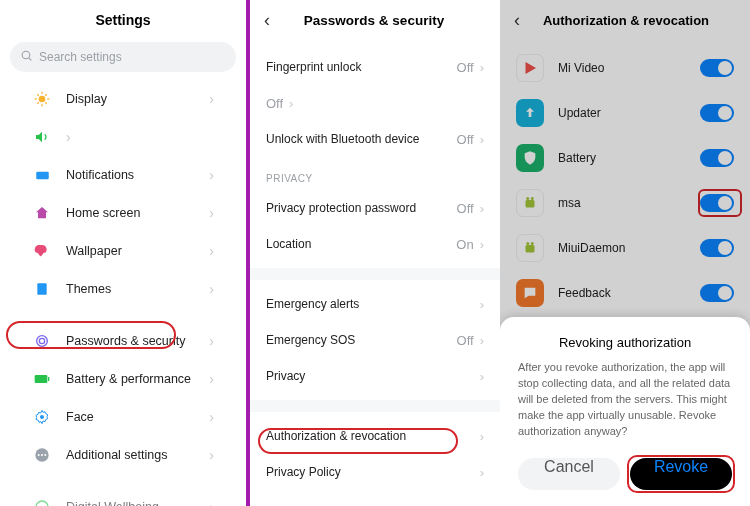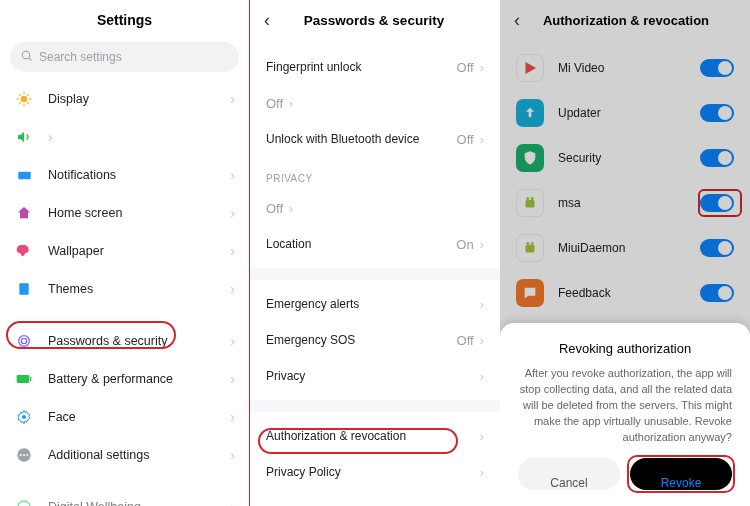--- a/index.html
+++ b/index.html
@@ -1,26 +1,26 @@
 <!DOCTYPE html>
 <html><head>
 <meta charset="utf-8">
 <style>
   * { box-sizing: border-box; margin: 0; padding: 0; }
   body { font-family: -apple-system, Helvetica, Arial, sans-serif; background: #fff; width: 750px; height: 506px; overflow: hidden; display: flex; }
   .panel { height: 506px; background: #fff; overflow: hidden; position: relative; }
-  .p1 { width: 250px; border-right: 1px solid #a21caf; }
+  .p1 { width: 250px; border-right: 4px solid #a21caf; }
   .p2 { width: 250px; border-right: 0px solid #eee; }
   .p3 { width: 250px; }
 
   
   .title { text-align: center; font-weight: 600; font-size: 14px; padding: 12px 0 10px; }
   .search { margin: 4px 10px 8px; background: #f1f2f4; border-radius: 18px; height: 30px; display: flex; align-items: center; padding: 0 10px; color: #9b9fa5; font-size: 12px; }
   .search svg { margin-right: 6px; }
-  .row { display: flex; align-items: center; padding: 0 14px; height: 38px; font-size: 12.5px; color: #222; }
+  .row { display: flex; align-items: center; padding: 0 32px; height: 38px; font-size: 12.5px; color: #222; }
   .row .icon { width: 20px; height: 20px; margin-right: 14px; display: flex; align-items: center; justify-content: center; }
   .row .label { flex: 1; }
   .row .chev { color: #c6c9cd; font-size: 14px; }
   .section-gap { height: 14px; }
   .circle-red { position: absolute; border: 2px solid #d4252b; border-radius: 18px; pointer-events: none; }
 
   
   .header2 { display: flex; align-items: center; padding: 10px 14px 8px; }
   .back { font-size: 18px; color: #333; margin-right: 10px; }
   .h2title { font-weight: 600; font-size: 13.5px; flex: 1; text-align: center; margin-right: 18px; }
@@ -38,23 +38,23 @@
   .h3title { font-weight: 600; font-size: 13px; flex: 1; text-align: center; margin-right: 14px; }
   .app-row { display: flex; align-items: center; padding: 0 16px; height: 45px; font-size: 12px; color: #222; }
   .app-row .aicon { width: 28px; height: 28px; border-radius: 7px; margin-right: 14px; display: flex; align-items: center; justify-content: center; }
   .app-row .label { flex: 1; }
   .toggle { width: 34px; height: 18px; border-radius: 10px; background: #0a84ff; position: relative; }
   .toggle::after { content: ""; position: absolute; right: 2px; top: 2px; width: 14px; height: 14px; border-radius: 50%; background: #fff; }
   .red-box { border: 2px solid #d4252b; border-radius: 6px; position: absolute; pointer-events: none; }
 
   .sheet { position: absolute; left: 0; right: 0; bottom: 0; background: #fff; border-top-left-radius: 14px; border-top-right-radius: 14px; padding: 18px 18px 16px; box-shadow: 0 -2px 10px rgba(0,0,0,0.15); }
   .sheet h4 { text-align: center; font-size: 13px; font-weight: 400; margin-bottom: 10px; }
-  .sheet p { font-size: 11px; color: #666; line-height: 1.45; margin-bottom: 12px; text-align: right; }
+  .sheet p { font-size: 11px; color: #666; line-height: 1.45; margin-bottom: 18px; }
   .btn-row { display: flex; gap: 10px; }
-  .btn { flex: 1; height: 32px; border-radius: 16px; display: flex; align-items: flex-end; justify-content: center; font-size: 12px; position: relative; }
+  .btn { flex: 1; height: 32px; border-radius: 16px; display: flex; align-items: flex-start; justify-content: center; font-size: 16px; position: relative; }
   .btn-cancel { background: #f2f3f5; color: #555; }
   .btn-revoke { background: #000000; color: #0a84ff; font-weight: 500; }
 </style>
 </head>
 <body>
 
 <div class="panel p1">
   <div class="title">Settings</div>
   <div class="search">
     <span>
@@ -208,20 +208,21 @@
       <span class="chev">›</span>
     </div>
   <div class="row2">
       <span class="label">Unlock with Bluetooth device</span>
       <span class="val">Off</span>
       <span class="chev">›</span>
     </div>
 
   <div class="section-label">PRIVACY</div>
   <div class="row2">
+      <span class="label">Privacy protection password</span>
       <span class="val">Off</span>
       <span class="chev">›</span>
     </div>
   <div class="row2">
       <span class="label">Location</span>
       <span class="val">On</span>
       <span class="chev">›</span>
     </div>
 
   <div class="div2"></div>
@@ -276,21 +277,21 @@
         </span>
         <span class="label">Updater</span>
         <span class="toggle"></span>
       </div>
     <div class="app-row">
         <span class="aicon" style="background:#1bb36c;">
           <svg width="16" height="16" viewBox="0 0 24 24" fill="#fff">
             <path d="M12 2l8 3v6c0 5-3.5 9-8 11-4.5-2-8-6-8-11V5z"></path>
           </svg>
         </span>
-        <span class="label">Security</span>
+        <span class="label">Battery</span>
         <span class="toggle"></span>
       </div>
     <div class="app-row">
         <span class="aicon" style="background:#fff;border:1px solid #eee;">
           <svg width="18" height="18" viewBox="0 0 24 24" fill="#a4c639">
             <rect x="6" y="8" width="12" height="10" rx="2"></rect>
             <circle cx="9" cy="6" r="2"></circle>
             <circle cx="15" cy="6" r="2"></circle>
           </svg>
         </span>

